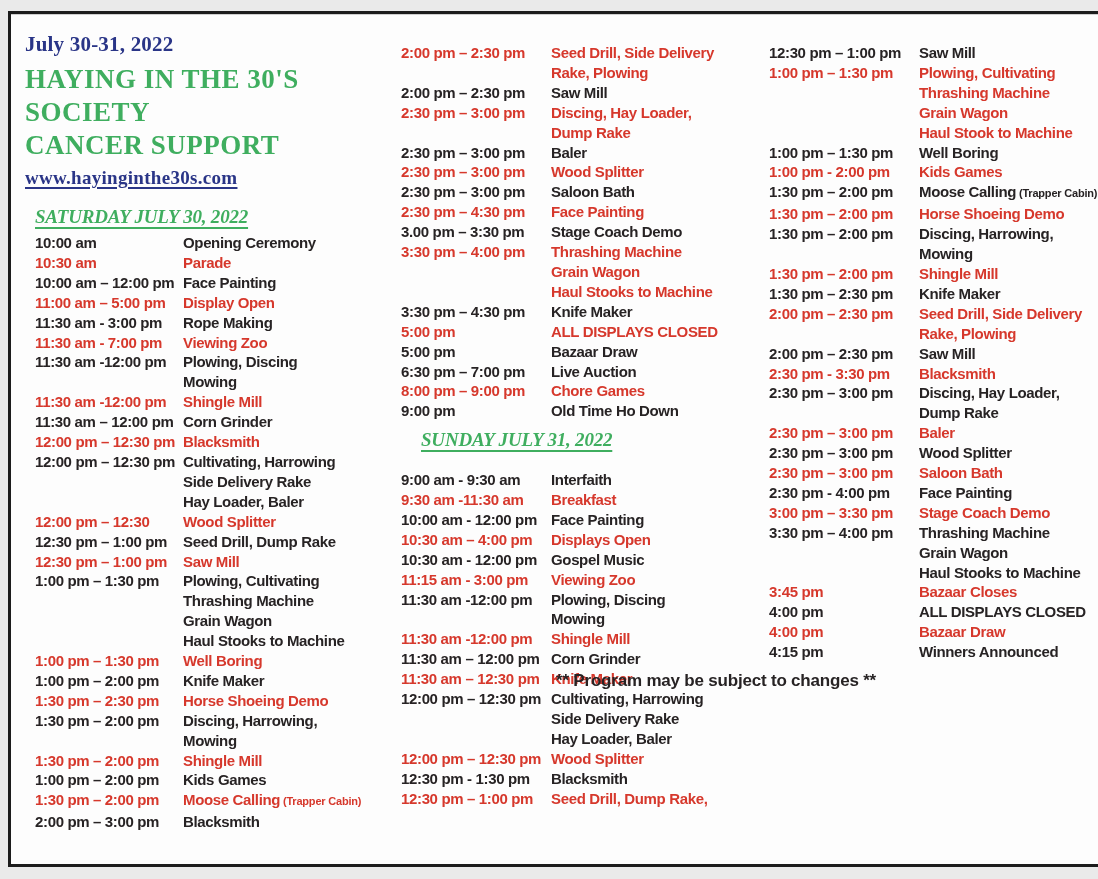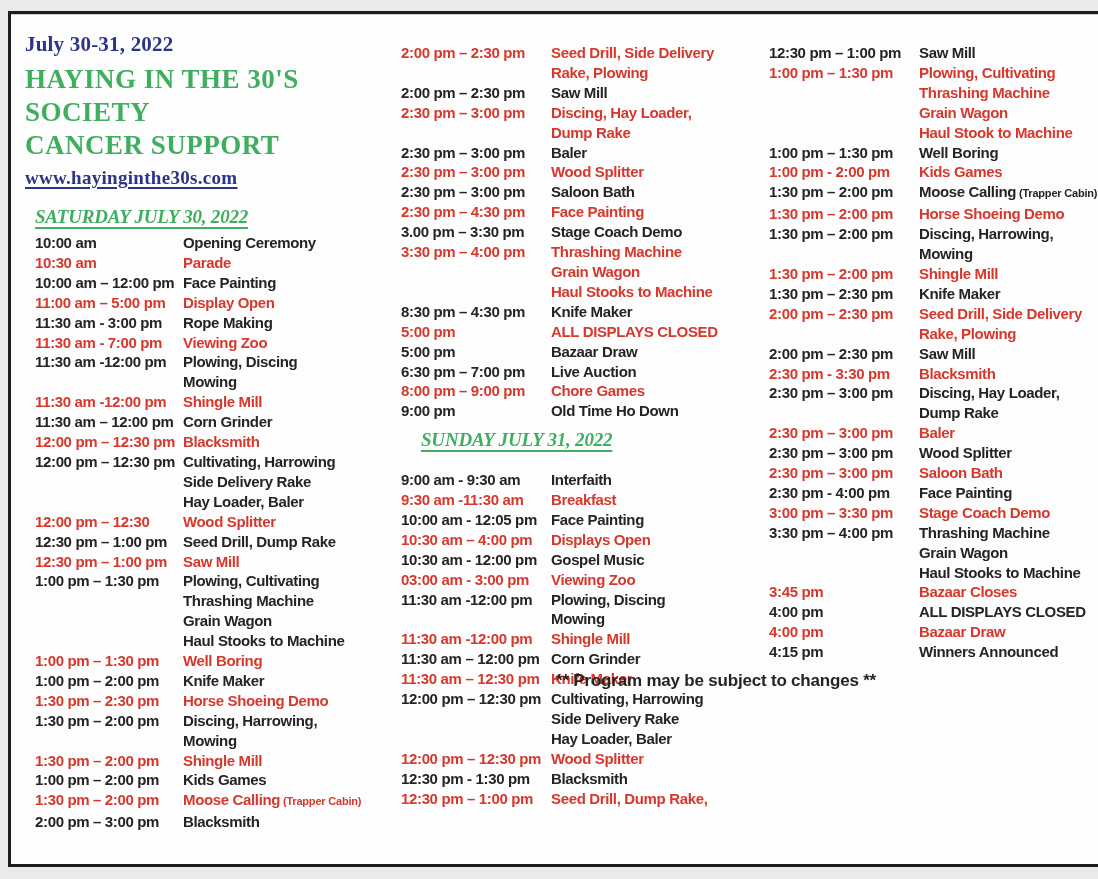--- a/index.html
+++ b/index.html
@@ -269,21 +269,21 @@
         </div>
         <div class="row red">
           <span class="time">3:30 pm – 4:00 pm</span>
           <span class="event">
             <div class="event-line">Thrashing Machine</div>
             <div class="event-line">Grain Wagon</div>
             <div class="event-line">Haul Stooks to Machine</div>
           </span>
         </div>
         <div class="row black">
-          <span class="time">8:30 pm – 4:30 pm</span>
+          <span class="time">3:30 pm – 4:30 pm</span>
           <span class="event">
             <div class="event-line">Knife Maker</div>
           </span>
         </div>
         <div class="row red">
           <span class="time">5:00 pm</span>
           <span class="event">
             <div class="event-line">ALL DISPLAYS CLOSED</div>
           </span>
         </div>
@@ -320,39 +320,39 @@
             <div class="event-line">Interfaith</div>
           </span>
         </div>
         <div class="row red">
           <span class="time">9:30 am -11:30 am</span>
           <span class="event">
             <div class="event-line">Breakfast</div>
           </span>
         </div>
         <div class="row black">
-          <span class="time">10:00 am - 12:05 pm</span>
+          <span class="time">10:00 am - 12:00 pm</span>
           <span class="event">
             <div class="event-line">Face Painting</div>
           </span>
         </div>
         <div class="row red">
           <span class="time">10:30 am – 4:00 pm</span>
           <span class="event">
             <div class="event-line">Displays Open</div>
           </span>
         </div>
         <div class="row black">
           <span class="time">10:30 am - 12:00 pm</span>
           <span class="event">
             <div class="event-line">Gospel Music</div>
           </span>
         </div>
         <div class="row red">
-          <span class="time">03:00 am - 3:00 pm</span>
+          <span class="time">11:15 am - 3:00 pm</span>
           <span class="event">
             <div class="event-line">Viewing Zoo</div>
           </span>
         </div>
         <div class="row black">
           <span class="time">11:30 am -12:00 pm</span>
           <span class="event">
             <div class="event-line">Plowing, Discing</div>
             <div class="event-line">Mowing</div>
           </span>

